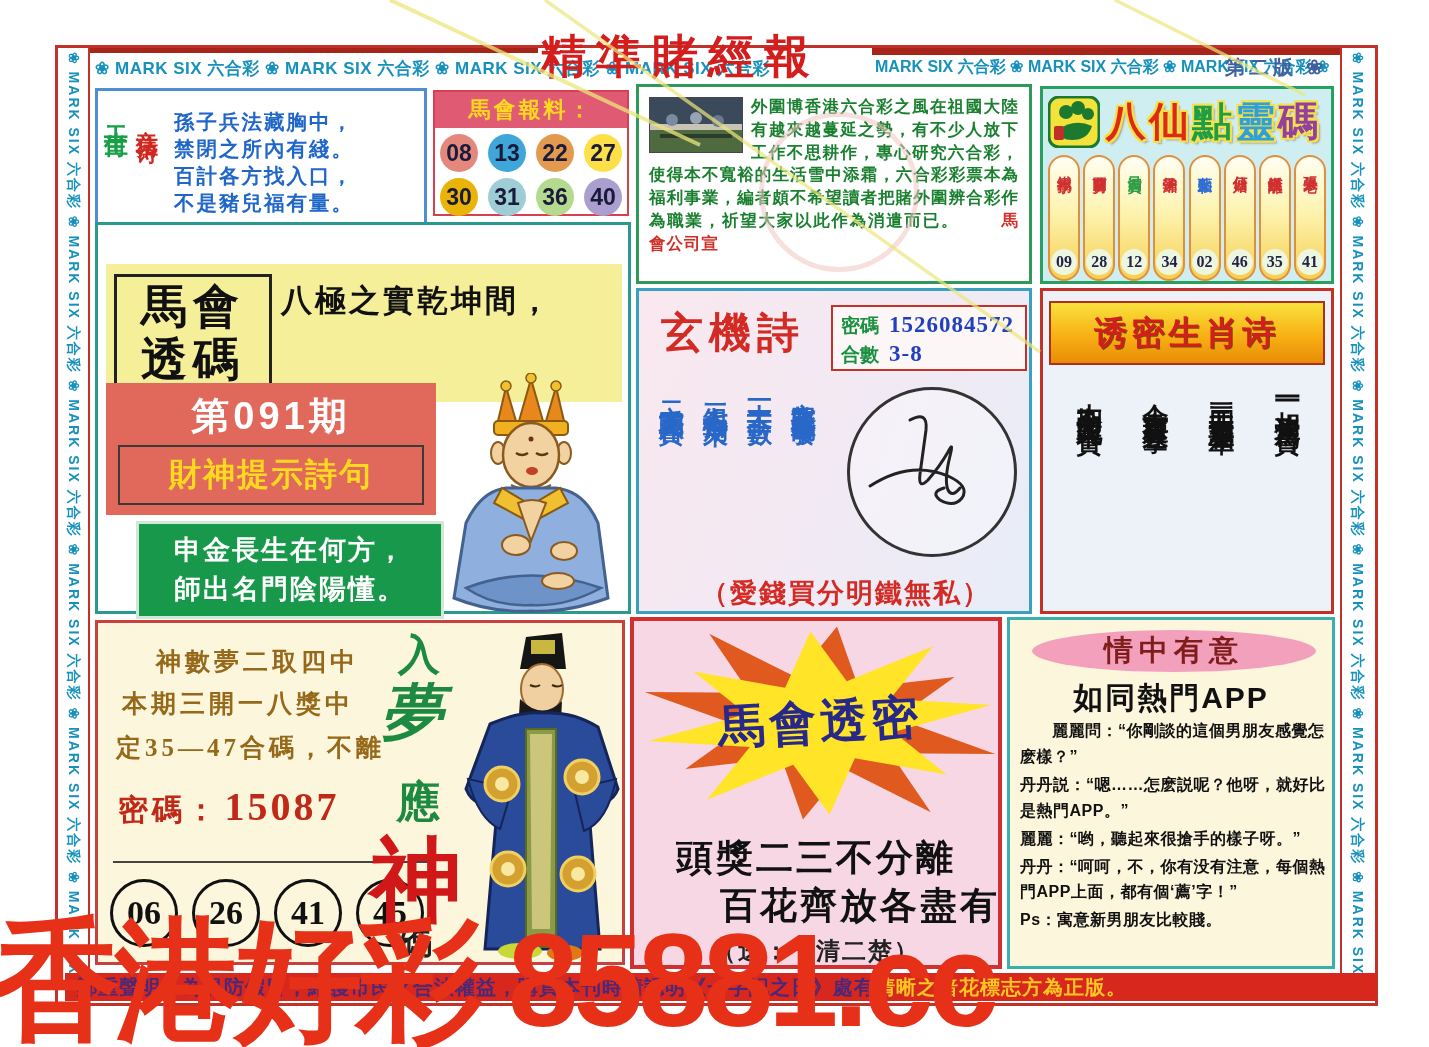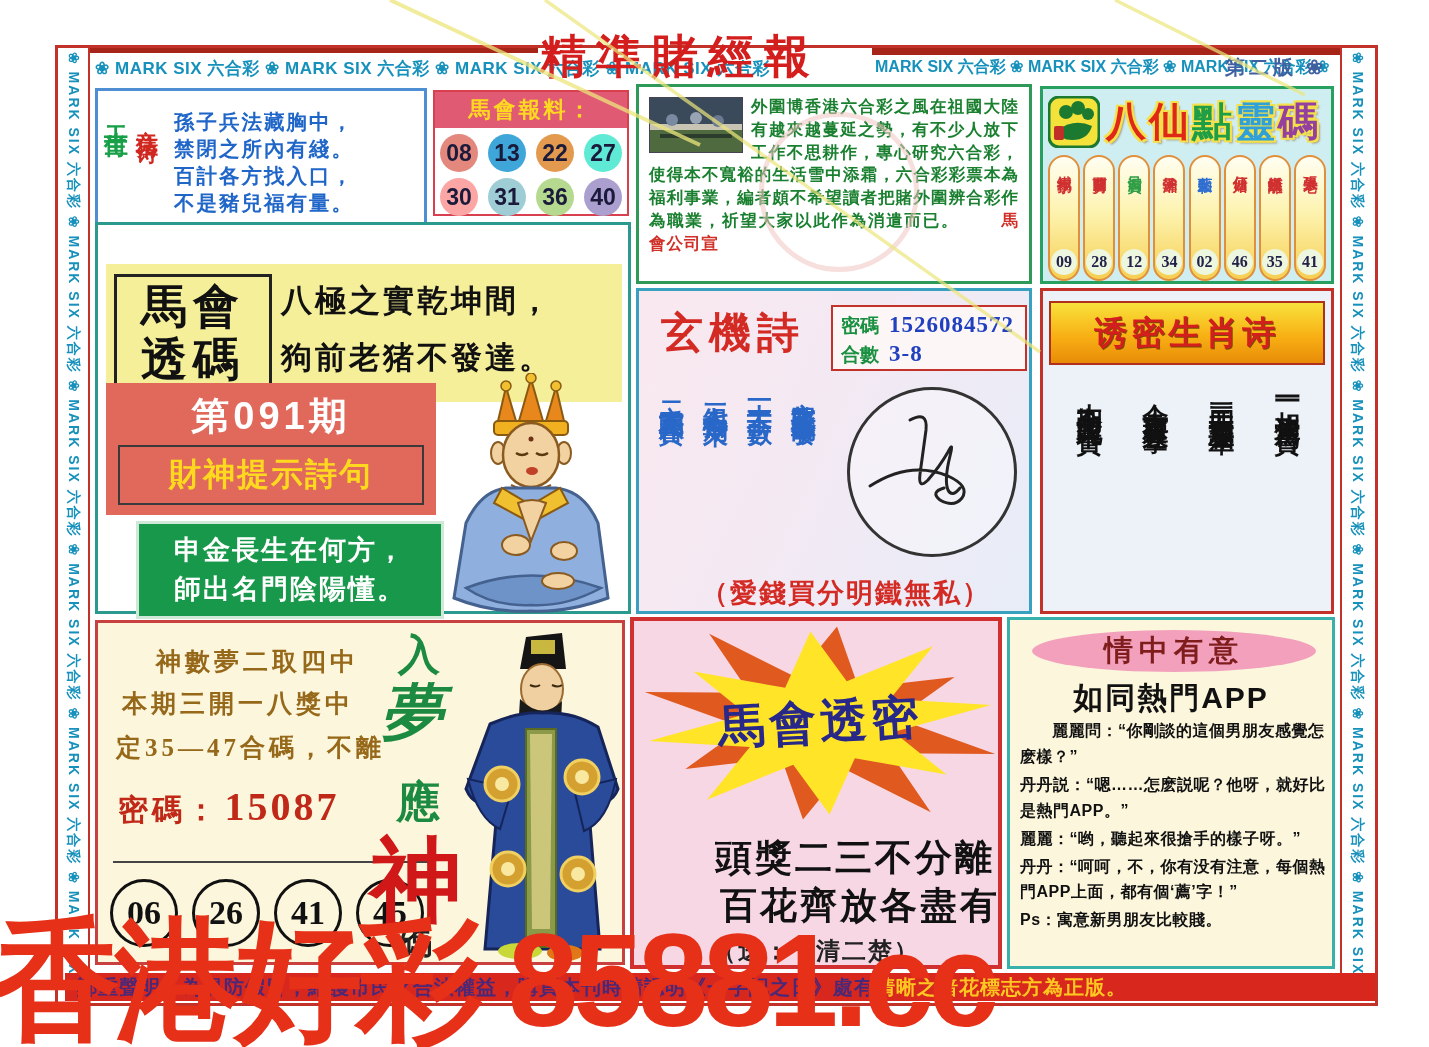--- a/index.html
+++ b/index.html
@@ -126,21 +126,21 @@
   #deity{left:362px;top:6px;}
 
   
   #p-toumi{left:630px;top:617px;width:372px;height:352px;border:4px solid #d03030;background:#f7d7e3;}
   .burst{position:absolute;clip-path:polygon(50% 0%,59% 29%,85% 15%,71% 41%,100% 50%,71% 59%,85% 85%,59% 71%,50% 100%,41% 71%,15% 85%,29% 59%,0% 50%,29% 41%,15% 15%,41% 29%);}
   #burst-red{left:8px;top:4px;width:356px;height:196px;background:#e05a20;transform:rotate(10deg);}
   #burst-yellow{left:14px;top:10px;width:344px;height:184px;background:#ffe428;transform:rotate(-6deg);}
   #burst-text{left:40px;top:70px;width:292px;text-align:center;font-size:47px;font-weight:bold;color:#282888;
               letter-spacing:4px;font-family:"Liberation Serif",serif;transform:rotate(-3deg);}
   .toumi-line{position:absolute;width:100%;text-align:center;font-size:37px;font-weight:bold;color:#111;letter-spacing:3px;}
-  #toumi-l1{top:212px;margin-left:39px;} #toumi-l2{top:260px;margin-left:44px;}
+  #toumi-l1{top:212px;} #toumi-l2{top:260px;margin-left:44px;}
   #toumi-foot{left:0;top:314px;width:100%;text-align:center;font-size:24px;font-weight:bold;color:#222;letter-spacing:2px;}
 
   
   #p-qing{left:1007px;top:617px;width:328px;height:352px;border:3px solid #38b0ac;background:#fcf6dc;}
   #qing-oval{left:22px;top:10px;width:284px;height:42px;background:#f2a0bc;border-radius:50%;
              display:flex;align-items:center;justify-content:center;}
   #qing-oval span{font-size:29px;font-weight:bold;color:#7f1d1d;letter-spacing:6px;font-family:Liberation Sans, sans-serif;}
   #qing-headline{left:0;top:58px;width:100%;text-align:center;font-size:30px;font-weight:bold;color:#111;letter-spacing:2px;}
   #qing-dialogue{left:10px;top:98px;width:306px;}
   #qing-dialogue p{margin:0 0 2px;font-size:16px;font-weight:bold;color:#111;line-height:1.62;letter-spacing:.5px;}
@@ -189,24 +189,24 @@
   </div>
 
   <div class="panel" id="p-report">
     <div id="report-head">
       <span>馬會報料：</span>
     </div>
     <div class="ball-row">
       <div class="ball" style="background: rgb(228, 136, 126);">08</div>
       <div class="ball" style="background: rgb(63, 166, 218);">13</div>
       <div class="ball" style="background: rgb(227, 154, 78);">22</div>
-      <div class="ball" style="background: #5eead4;">27</div>
+      <div class="ball" style="background: #fde047;">27</div>
     </div>
     <div class="ball-row">
-      <div class="ball" style="background: #fca5a5;">30</div>
+      <div class="ball" style="background: #eab308;">30</div>
       <div class="ball" style="background: rgb(159, 205, 214);">31</div>
       <div class="ball" style="background: rgb(181, 217, 142);">36</div>
       <div class="ball" style="background: rgb(171, 159, 208);">40</div>
     </div>
   </div>
 
   <div class="panel" id="p-article">
     <div class="abs" id="article-stamp"></div>
     <div id="article-text">
       <svg id="article-photo" viewBox="0 0 92 54" xmlns="http://www.w3.org/2000/svg">
@@ -278,21 +278,20 @@
   </div>
 
   <div class="panel" id="p-touma">
     <div class="abs" id="touma-yellow">
       <div class="abs" id="touma-logo">
         <div>馬會</div>
         <div>透碼</div>
       </div>
       <div class="abs" id="touma-poem">
         <div>八極之實乾坤間，</div>
-        <div>狗前老猪不發達。</div>
       </div>
     </div>
     <div class="abs" id="touma-issuebox">
       <div id="touma-issue">第091期</div>
       <div class="abs" id="touma-hint">
         <span>財神提示詩句</span>
       </div>
     </div>
     <div class="abs" id="touma-green">
       <div>申金長生在何方，</div>

